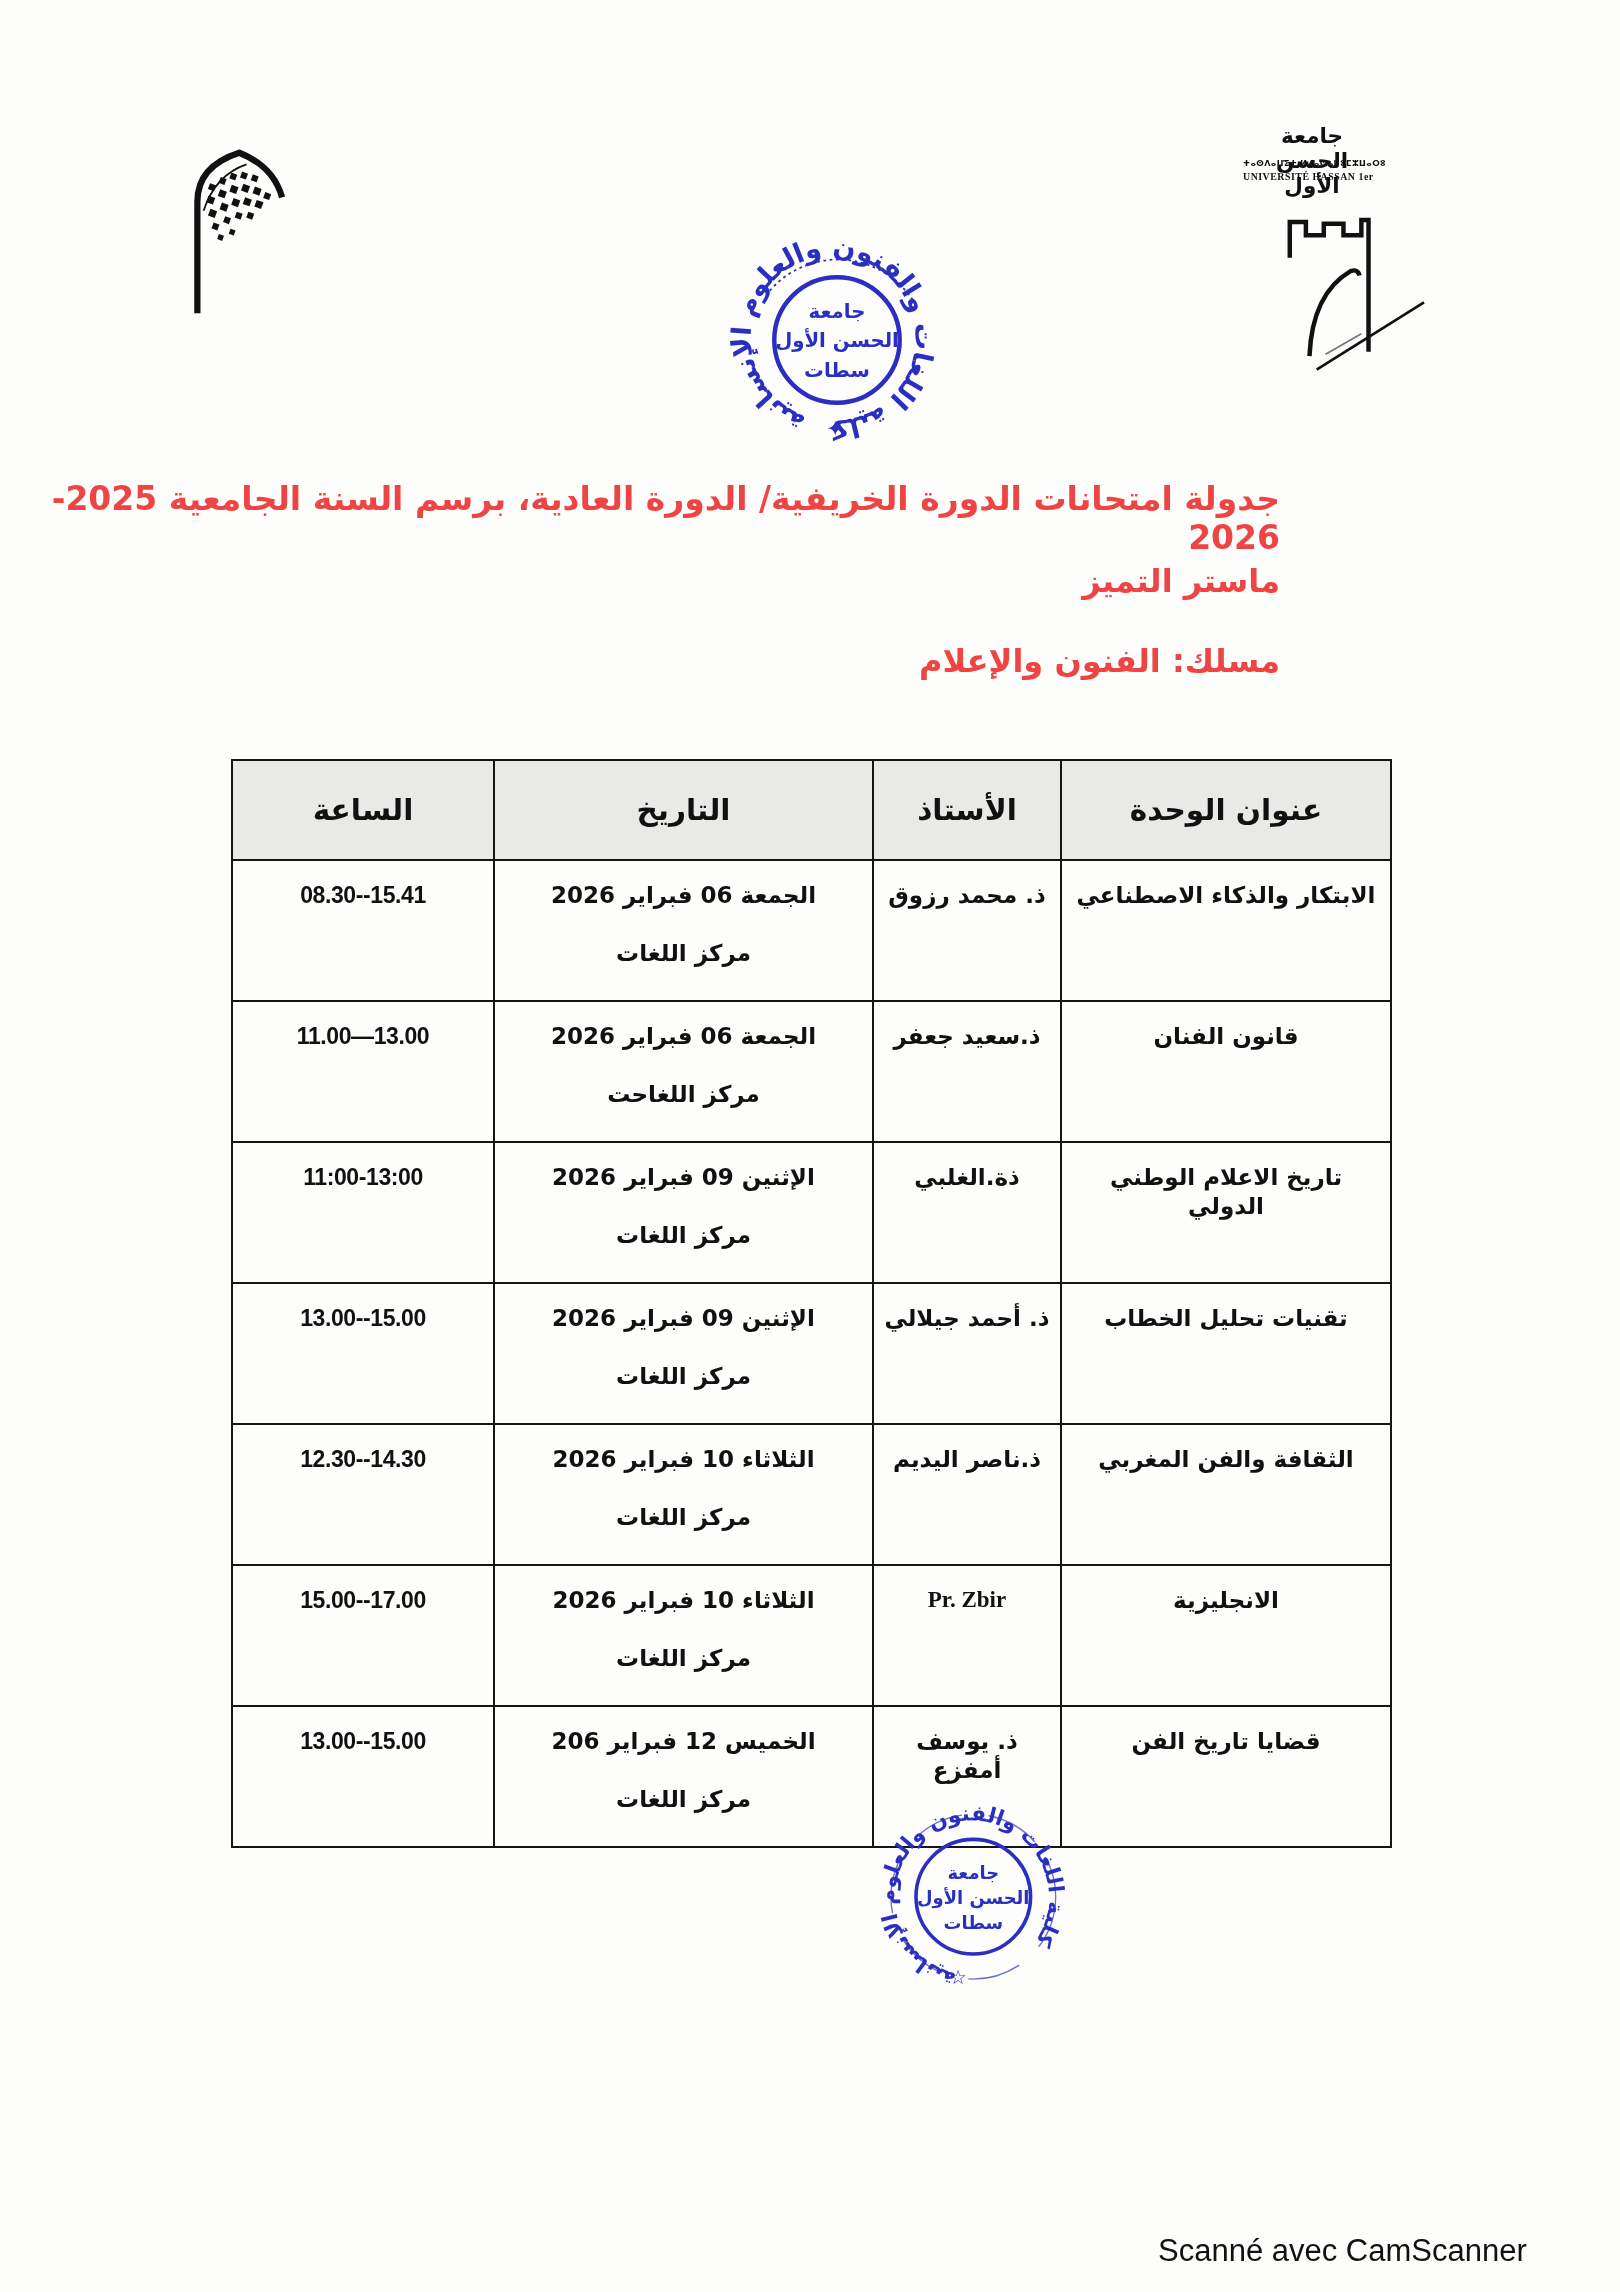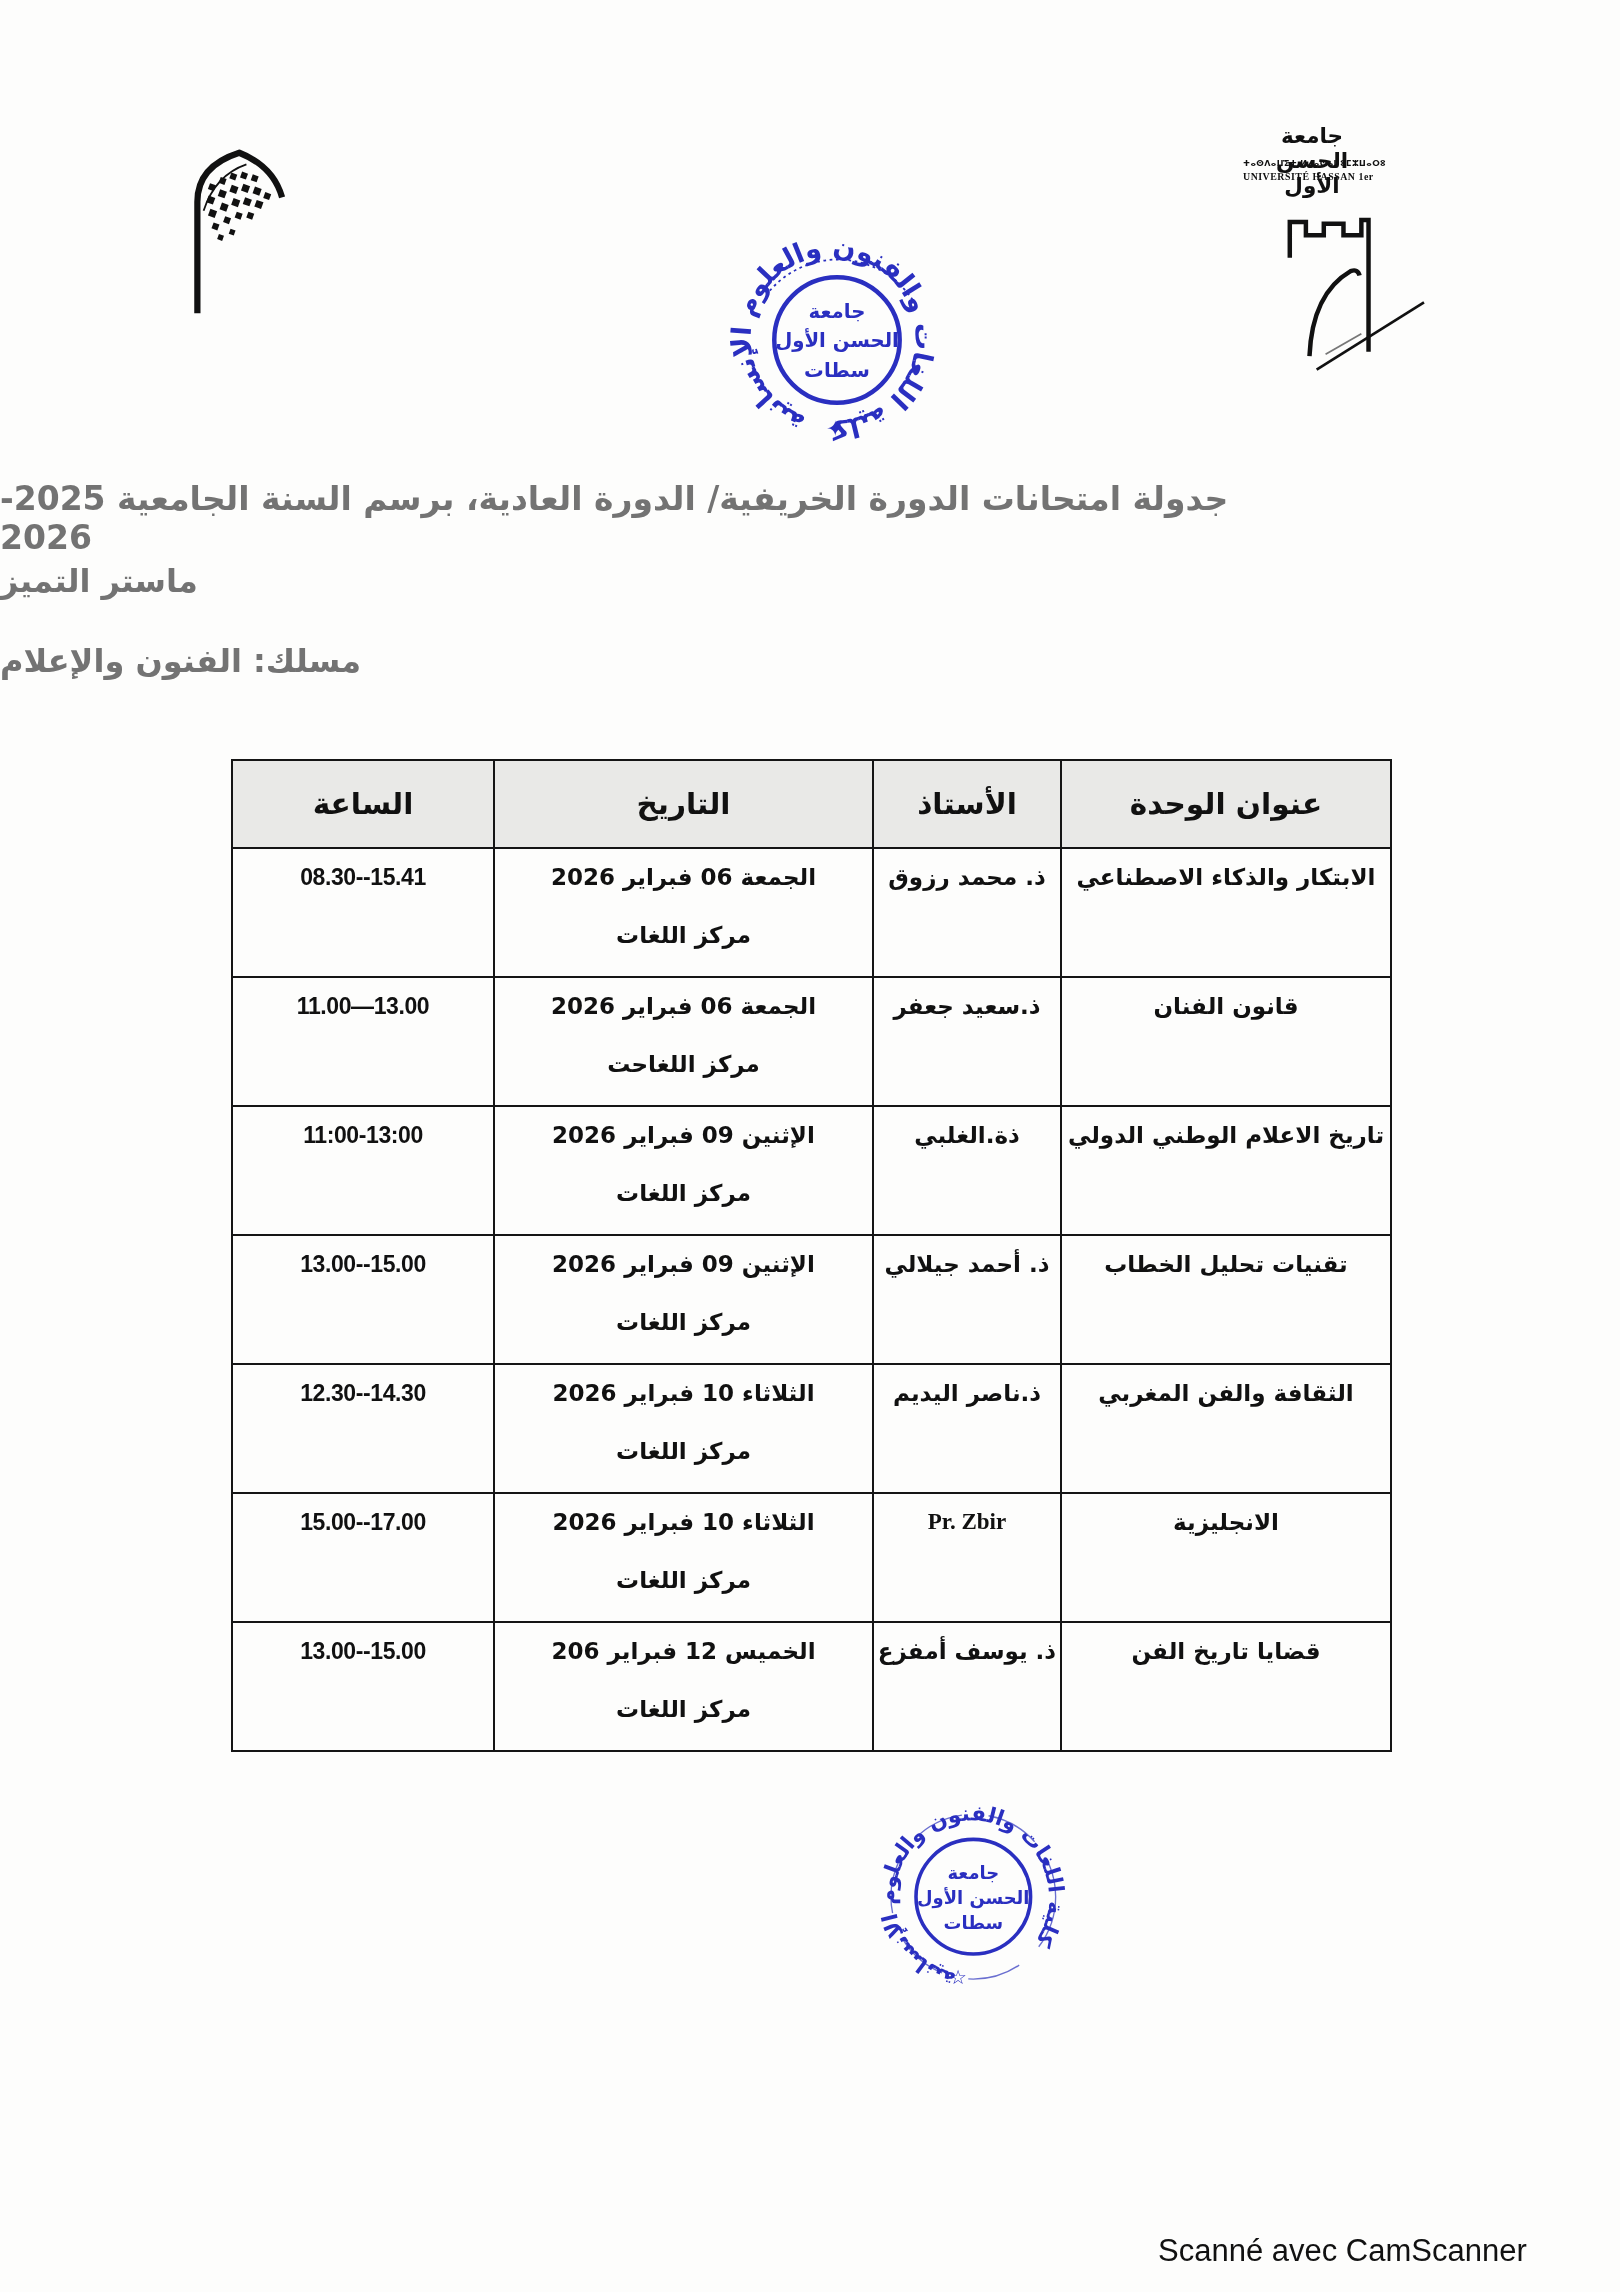--- a/index.html
+++ b/index.html
@@ -24,35 +24,35 @@
     .uni-fr { position: absolute; left: 16px; top: 48px; width: 143px; text-align: left; font-family: "Liberation Serif", serif; font-size: 9.9px; font-weight: bold; letter-spacing: 0.5px;}
     #uni-tower { position: absolute; left: 0; top: 81px; }
 
     
     .stamp { position: absolute; }
     #stamp-top { left: 716px; top: 228px; width: 233px; height: 215px; }
     #stamp-bottom { left: 873px; top: 1800px; width: 197px; height: 188px; }
 
     
     .title {
-      position: absolute; left: 0; width: 1280px; text-align: left; direction: rtl;
-      font-family: "DejaVu Sans", sans-serif; font-weight: bold; color: #737373;
+      position: absolute; left: 0; width: 1280px; text-align: right; direction: rtl;
+      font-family: "DejaVu Sans", sans-serif; font-weight: bold; color: #ef4444;
     }
     #title-main { top: 479px; font-size: 33px; letter-spacing: -0.4px; }
     #title-program { top: 562px; font-size: 32px; }
     #title-track { top: 642px; font-size: 32px; }
 
     
     #schedule {
       position: absolute; left: 231px; top: 759px; width: 1159px;
       border-collapse: collapse; direction: rtl; table-layout: fixed;
     }
     #schedule th, #schedule td {
       border: 2.2px solid #151515; vertical-align: top; text-align: center;
-      font-weight: bold; padding: 0;
+      font-weight: bold; padding: 6px;
     }
     #schedule th {
       background: #e9e9e7; height: 86px; vertical-align: middle;
       font-size: 29.6px; font-family: "DejaVu Sans", sans-serif;
     }
     #schedule td { height: 127px; font-size: 23px; }
     .cell-wrap { padding-top: 14.3px; line-height: 1.25; }
     .cell-date .line1 { display:block; }
     .cell-date .line2 { display:block; margin-top: 29px; }
     .cell-time { font-family: "Liberation Sans", sans-serif; font-size: 26px; direction: ltr; letter-spacing: -0.4px; }

